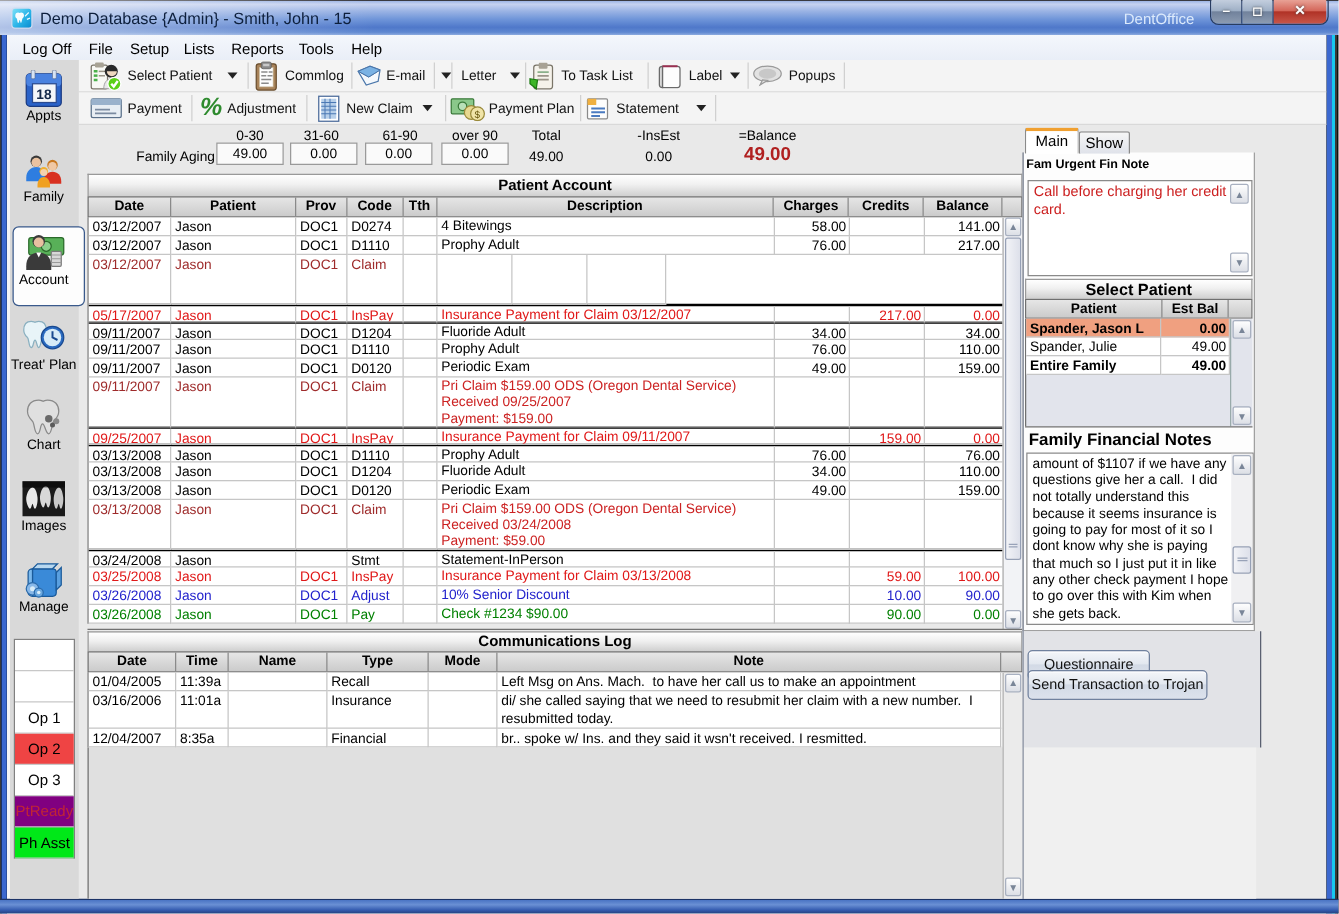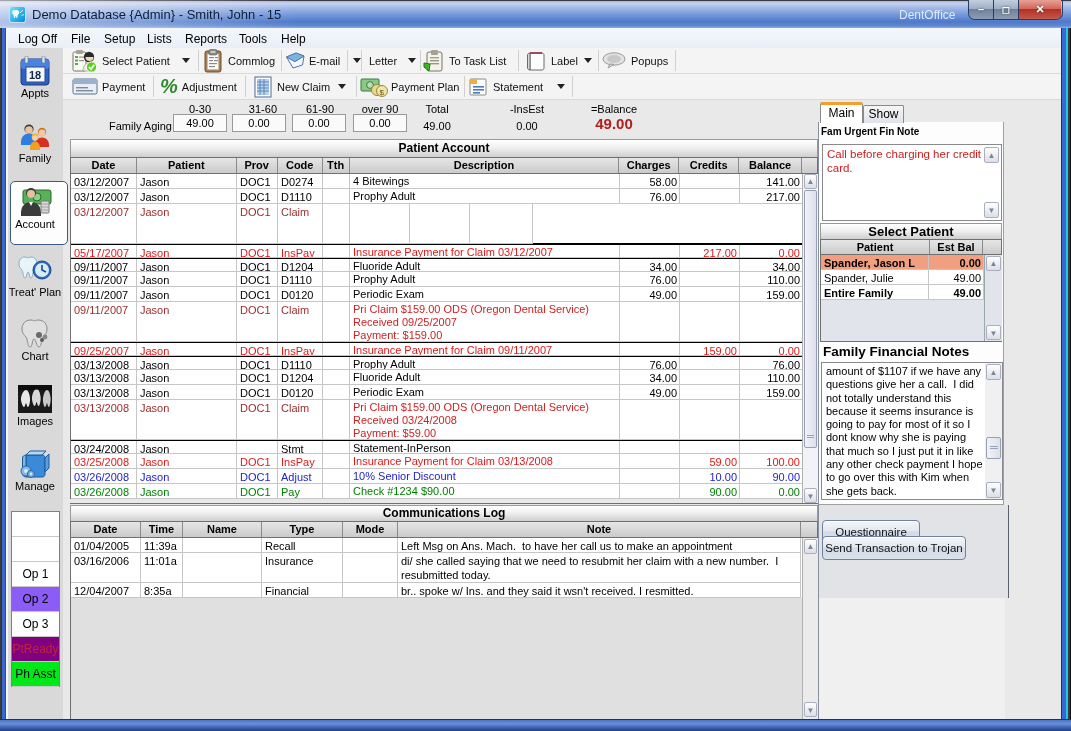--- a/index.html
+++ b/index.html
@@ -325,31 +325,31 @@
           <circle cx="13" cy="25" r="3.6" fill="#6aa8e0" stroke="#2a6aaa"></circle>
           <circle cx="13" cy="25" r="1.4" fill="#d8ecf8"></circle>
         </svg>
       <span>Manage</span>
     </div>
 
     <div id="oplist">
       <div class="oprow">&nbsp;</div>
       <div class="oprow">&nbsp;</div>
       <div class="oprow">Op 1</div>
-      <div class="oprow" style="background:#8b5cf6;">Op 2</div>
+      <div class="oprow" style="background:#ef4444;">Op 2</div>
       <div class="oprow">Op 3</div>
       <div class="oprow" style="background:#800080;color:#c02535;">PtReady</div>
       <div class="oprow" style="background:#00e818;color:#000;">Ph Asst</div>
     </div>
   </div>
 
   <div class="abs" id="aging"></div>
   <div class="abs" style="left:109px;top:120px;">Family Aging</div>
   <div class="abs" style="left:186px;top:103px;width:28px;text-align:center;">0-30</div>
-  <div class="abs" style="left:243px;top:103px;width:34px;text-align:right;">31-60</div>
+  <div class="abs" style="left:243px;top:103px;width:34px;text-align:left;">31-60</div>
   <div class="abs" style="left:303px;top:103px;width:34px;text-align:center;">61-90</div>
   <div class="abs" style="left:358px;top:103px;width:44px;text-align:center;">over 90</div>
   <div class="abs" style="left:415px;top:103px;width:44px;text-align:center;">Total</div>
   <div class="abs" style="left:505px;top:103px;width:44px;text-align:center;">-InsEst</div>
   <div class="abs" style="left:588px;top:103px;width:52px;text-align:center;">=Balance</div>
   <div class="abs agebox" style="left:173px;">49.00</div>
   <div class="abs agebox" style="left:232px;">0.00</div>
   <div class="abs agebox" style="left:292px;">0.00</div>
   <div class="abs agebox" style="left:353px;">0.00</div>
   <div class="abs" style="left:415px;top:120px;width:44px;text-align:center;">49.00</div>

